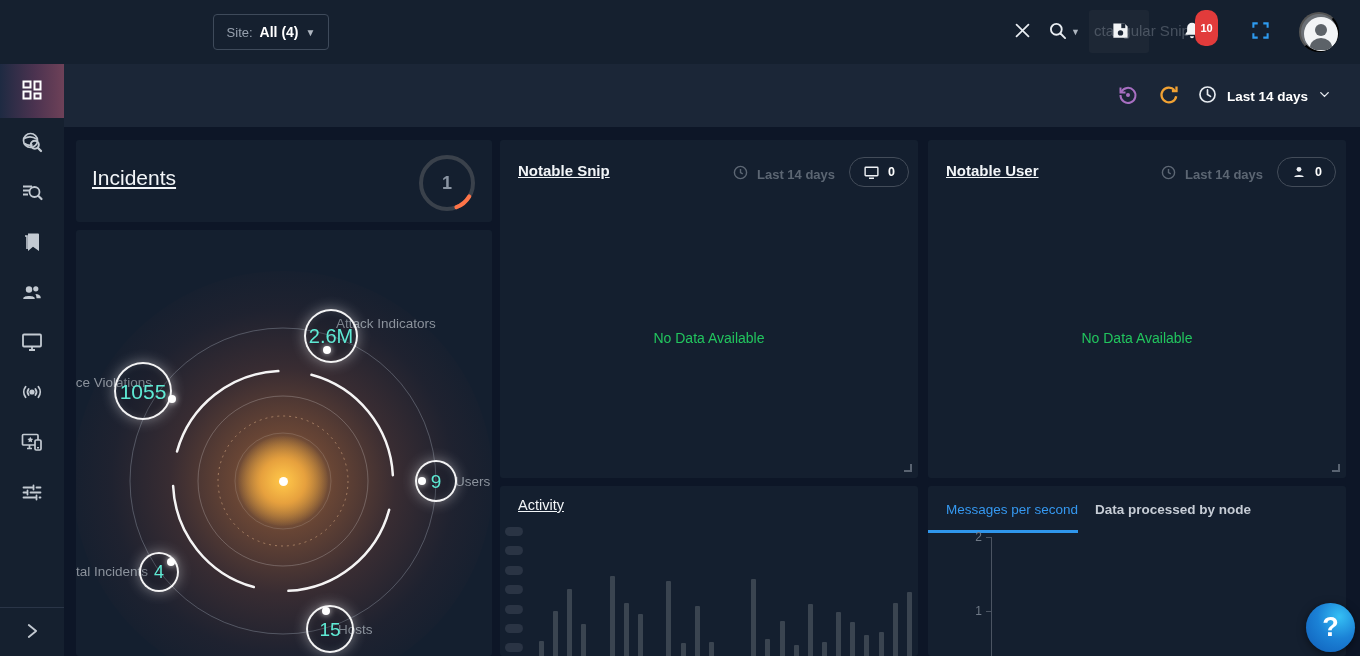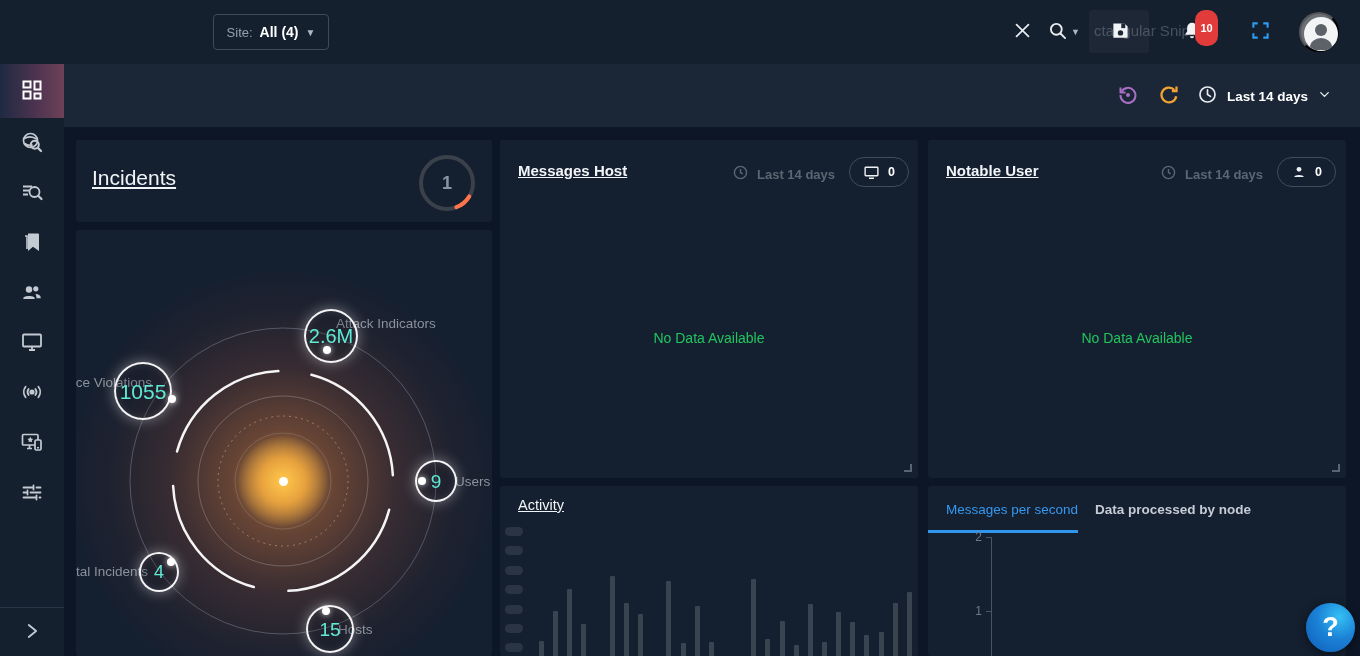--- a/index.html
+++ b/index.html
@@ -341,21 +341,21 @@
       <div id="gauge">
         <svg width="60" height="60" viewBox="0 0 60 60">
           <circle cx="30" cy="30" r="26" fill="none" stroke="#3a414b" stroke-width="4"></circle>
           <circle cx="30" cy="30" r="26" fill="none" stroke="#ff7448" stroke-width="4" stroke-dasharray="17 146.4" stroke-dashoffset="-14" stroke-linecap="round"></circle>
         </svg>
         <span id="gauge-val">1</span>
       </div>
     </section>
 
     <section class="card" style="left:436px; top:13px; width:418px; height:338px;">
-      <h3 class="card-title" style="left:18px; top:22px; font-size:15px; font-weight:700;">Messages Host</h3>
+      <h3 class="card-title" style="left:18px; top:22px; font-size:15px; font-weight:700;">Notable Snip</h3>
       <div class="time-chip" style="left:232px; top:24px;">
         <span>
           <svg width="17" height="17" viewBox="0 0 24 24">
               <g fill="none" stroke="#5c6673" stroke-width="2">
                 <circle cx="12" cy="12" r="8.6"></circle>
                 <path d="M12 7V12l3.2 2"></path>
               </g>
             </svg>
         </span>
         <span>Last 14 days</span>

